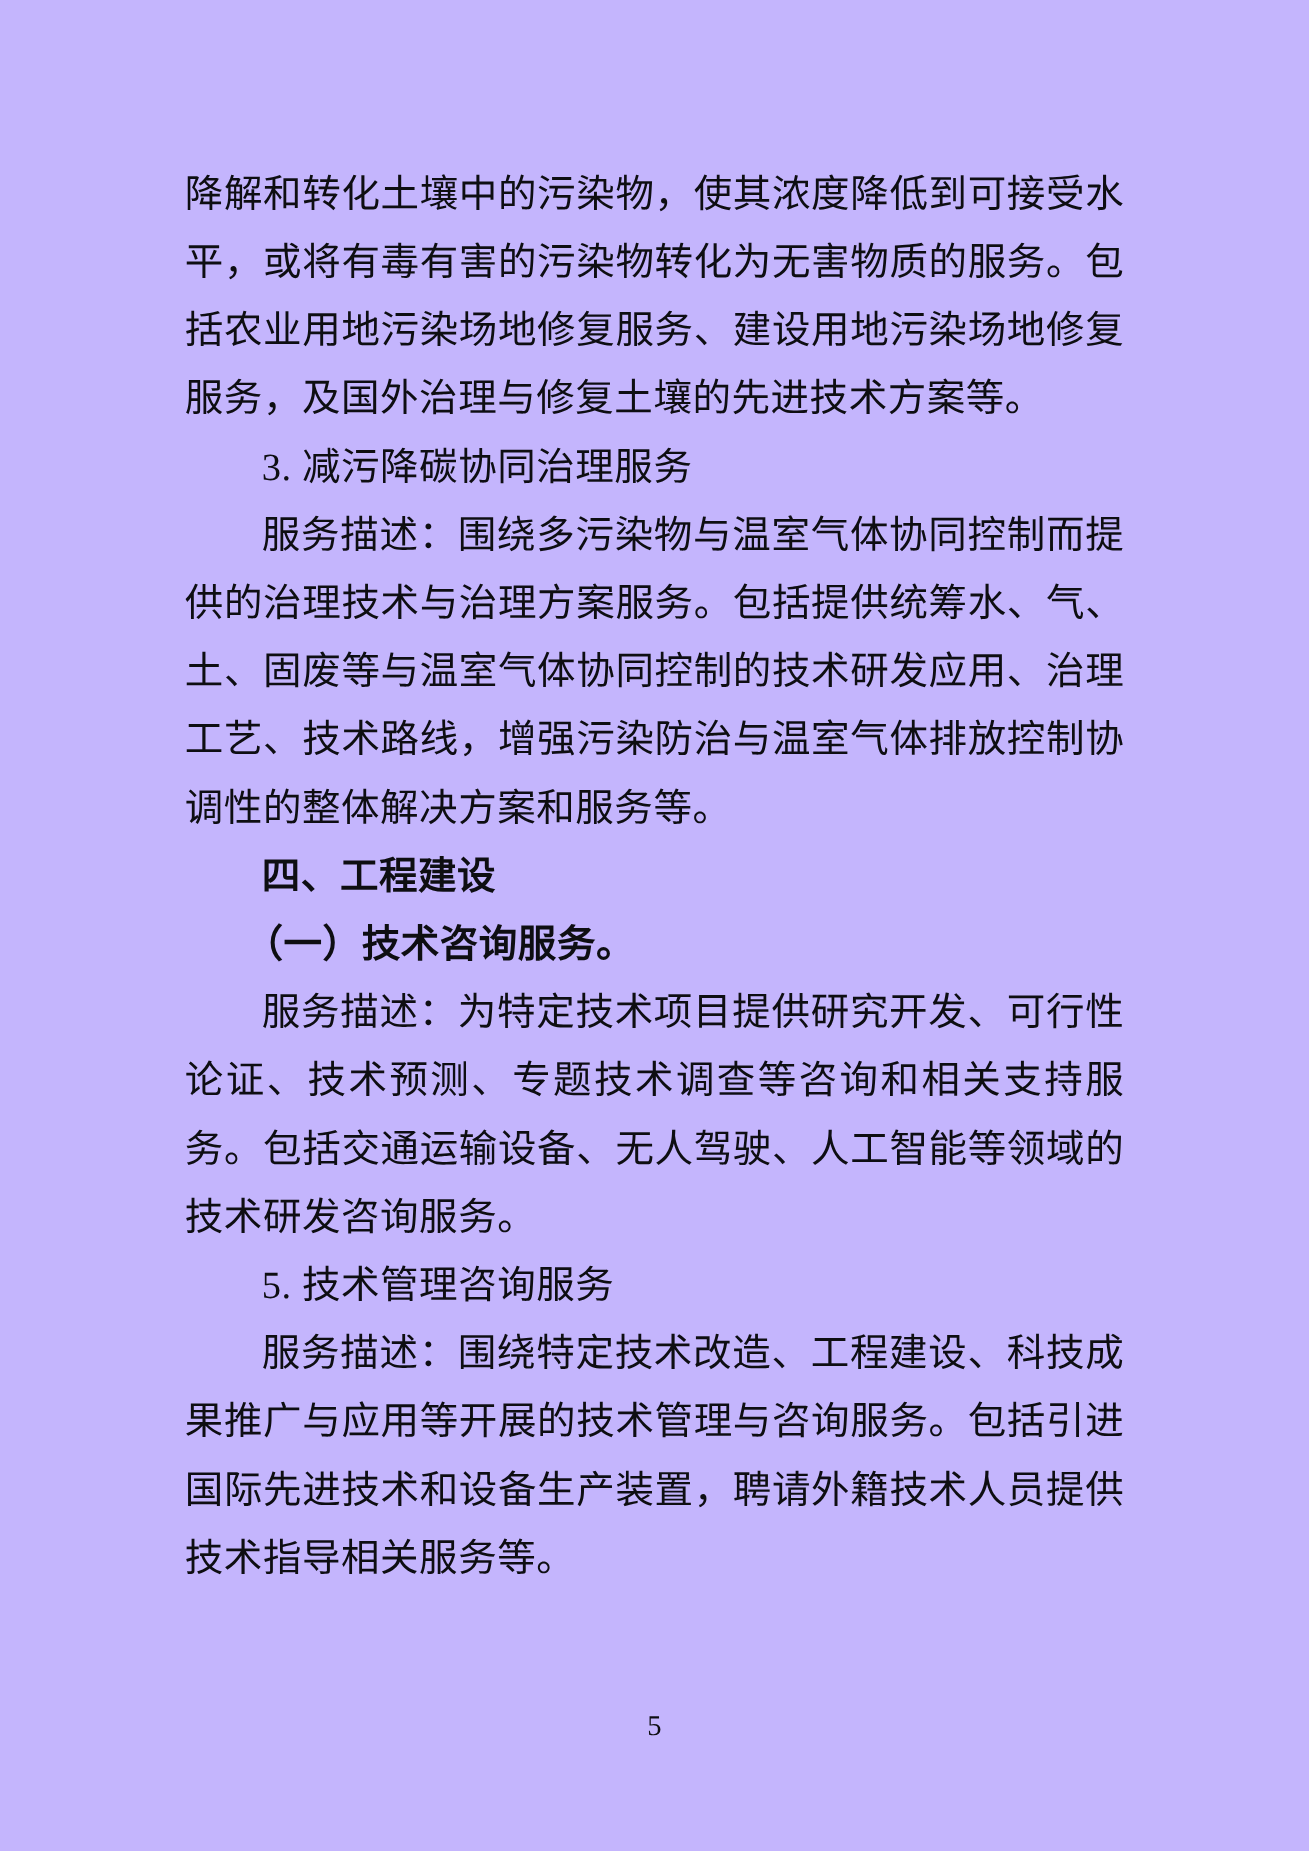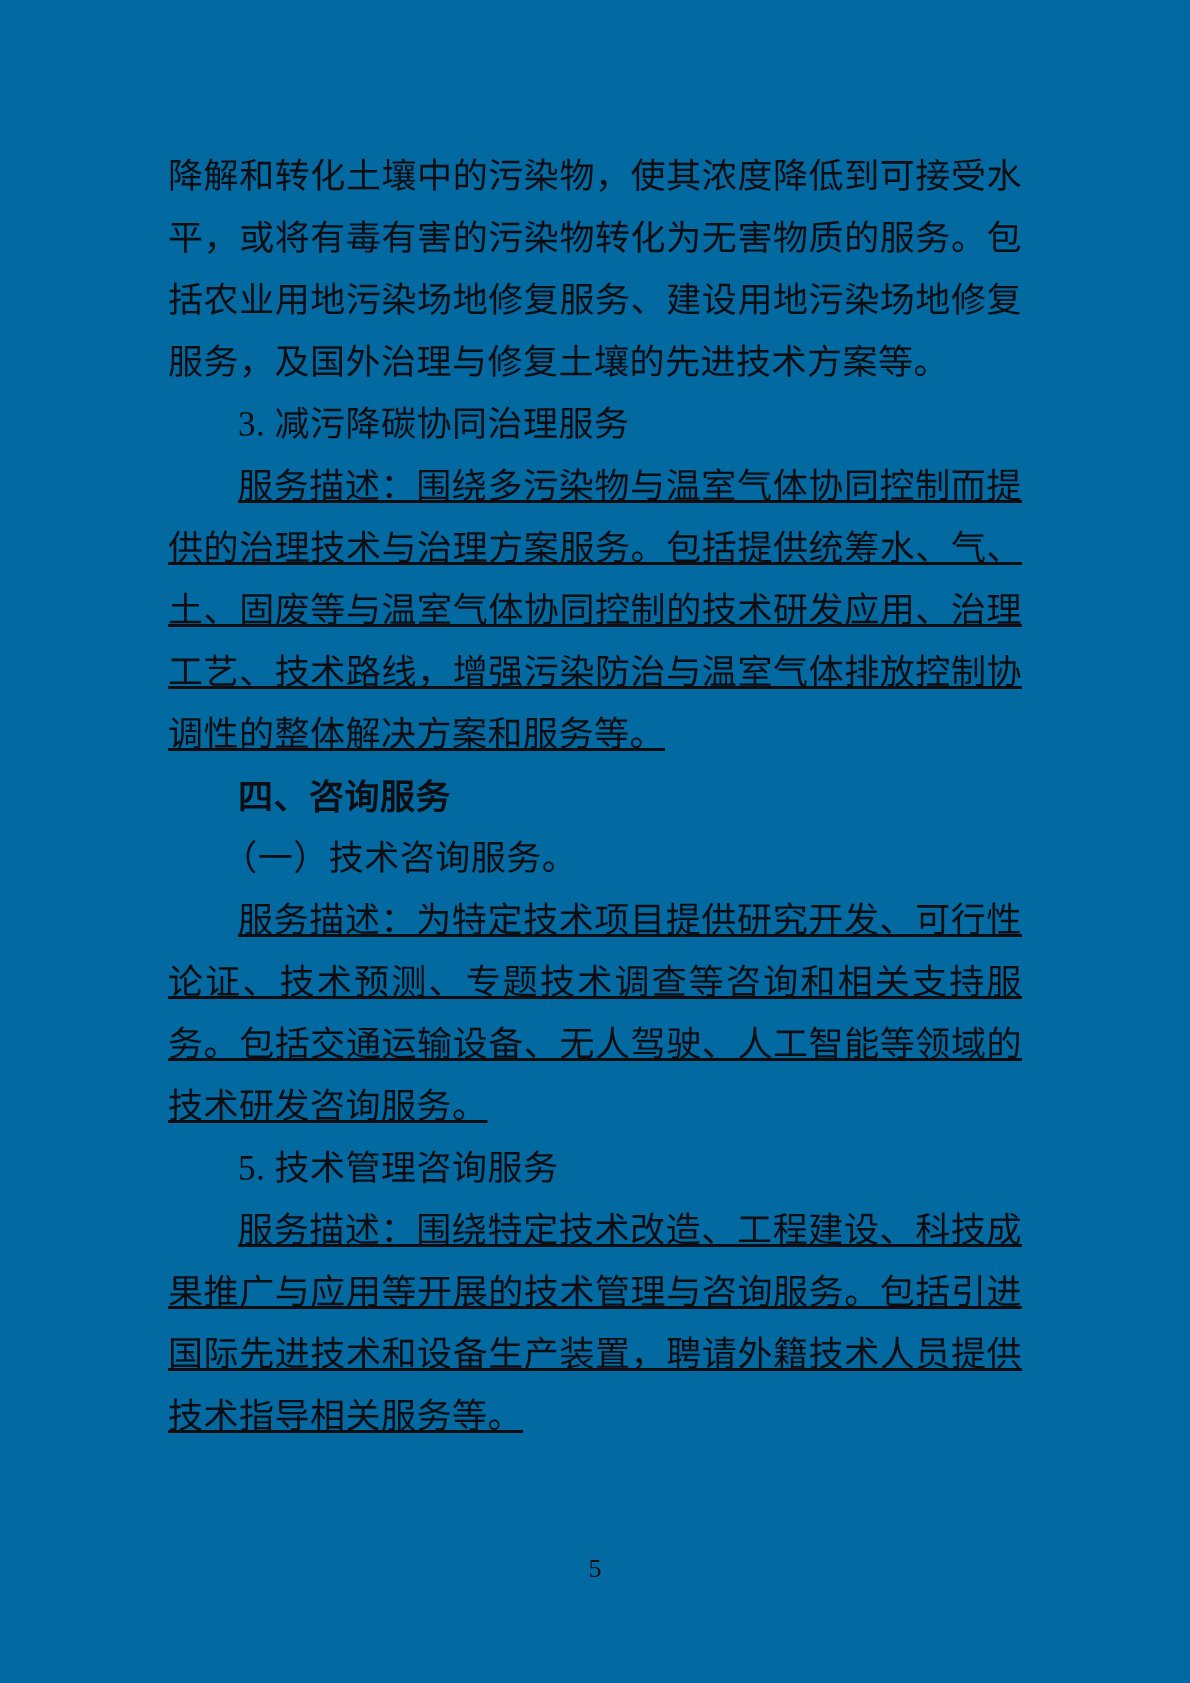--- a/index.html
+++ b/index.html
@@ -5,21 +5,21 @@
 <style>
   html, body {
     margin: 0;
     padding: 0;
     background: #ffffff;
   }
   .page {
     position: relative;
     width: 1190px;
     height: 1683px;
-    background: #0369a1;
+    background: #c4b5fd;
     overflow: hidden;
     font-family: "Liberation Serif", "DejaVu Serif", serif;
     color: #0e0e12;
   }
   .content {
     position: absolute;
     top: 146px;
     left: 168px;
     width: 854px;
   }
@@ -32,37 +32,36 @@
     text-justify: inter-character;
     word-break: break-all;
   }
   
   .para-continuation {
     text-indent: 0;
   }
   
   .para {
     text-indent: 2em;
-    text-decoration: underline;
   }
   
   .heading-numbered {
     font-weight: normal;
     text-indent: 2em;
   }
   
   .heading-section {
     font-weight: bold;
     text-indent: 2em;
     font-family: "Liberation Sans", "DejaVu Sans", sans-serif;
     letter-spacing: 2px;
   }
   
   .heading-sub {
-    font-weight: normal;
+    font-weight: bold;
     text-indent: 1.55em;
     letter-spacing: 1px;
   }
   .page-footer {
     position: absolute;
     top: 1552px;
     left: 0;
     width: 100%;
     text-align: center;
   }
@@ -79,21 +78,21 @@
 <div class="page">
 
   <div class="content">
 
     <p class="para-continuation">降解和转化土壤中的污染物，使其浓度降低到可接受水平，或将有毒有害的污染物转化为无害物质的服务。包括农业用地污染场地修复服务、建设用地污染场地修复服务，及国外治理与修复土壤的先进技术方案等。</p>
 
     <p class="heading-numbered">3. 减污降碳协同治理服务</p>
 
     <p class="para">服务描述：围绕多污染物与温室气体协同控制而提供的治理技术与治理方案服务。包括提供统筹水、气、土、固废等与温室气体协同控制的技术研发应用、治理工艺、技术路线，增强污染防治与温室气体排放控制协调性的整体解决方案和服务等。</p>
 
-    <p class="heading-section">四、咨询服务</p>
+    <p class="heading-section">四、工程建设</p>
 
     <p class="heading-sub">（一）技术咨询服务。</p>
 
 
     <p class="para">服务描述：为特定技术项目提供研究开发、可行性论证、技术预测、专题技术调查等咨询和相关支持服务。包括交通运输设备、无人驾驶、人工智能等领域的技术研发咨询服务。</p>
 
     <p class="heading-numbered">5. 技术管理咨询服务</p>
 
     <p class="para">服务描述：围绕特定技术改造、工程建设、科技成果推广与应用等开展的技术管理与咨询服务。包括引进国际先进技术和设备生产装置，聘请外籍技术人员提供技术指导相关服务等。</p>
 

